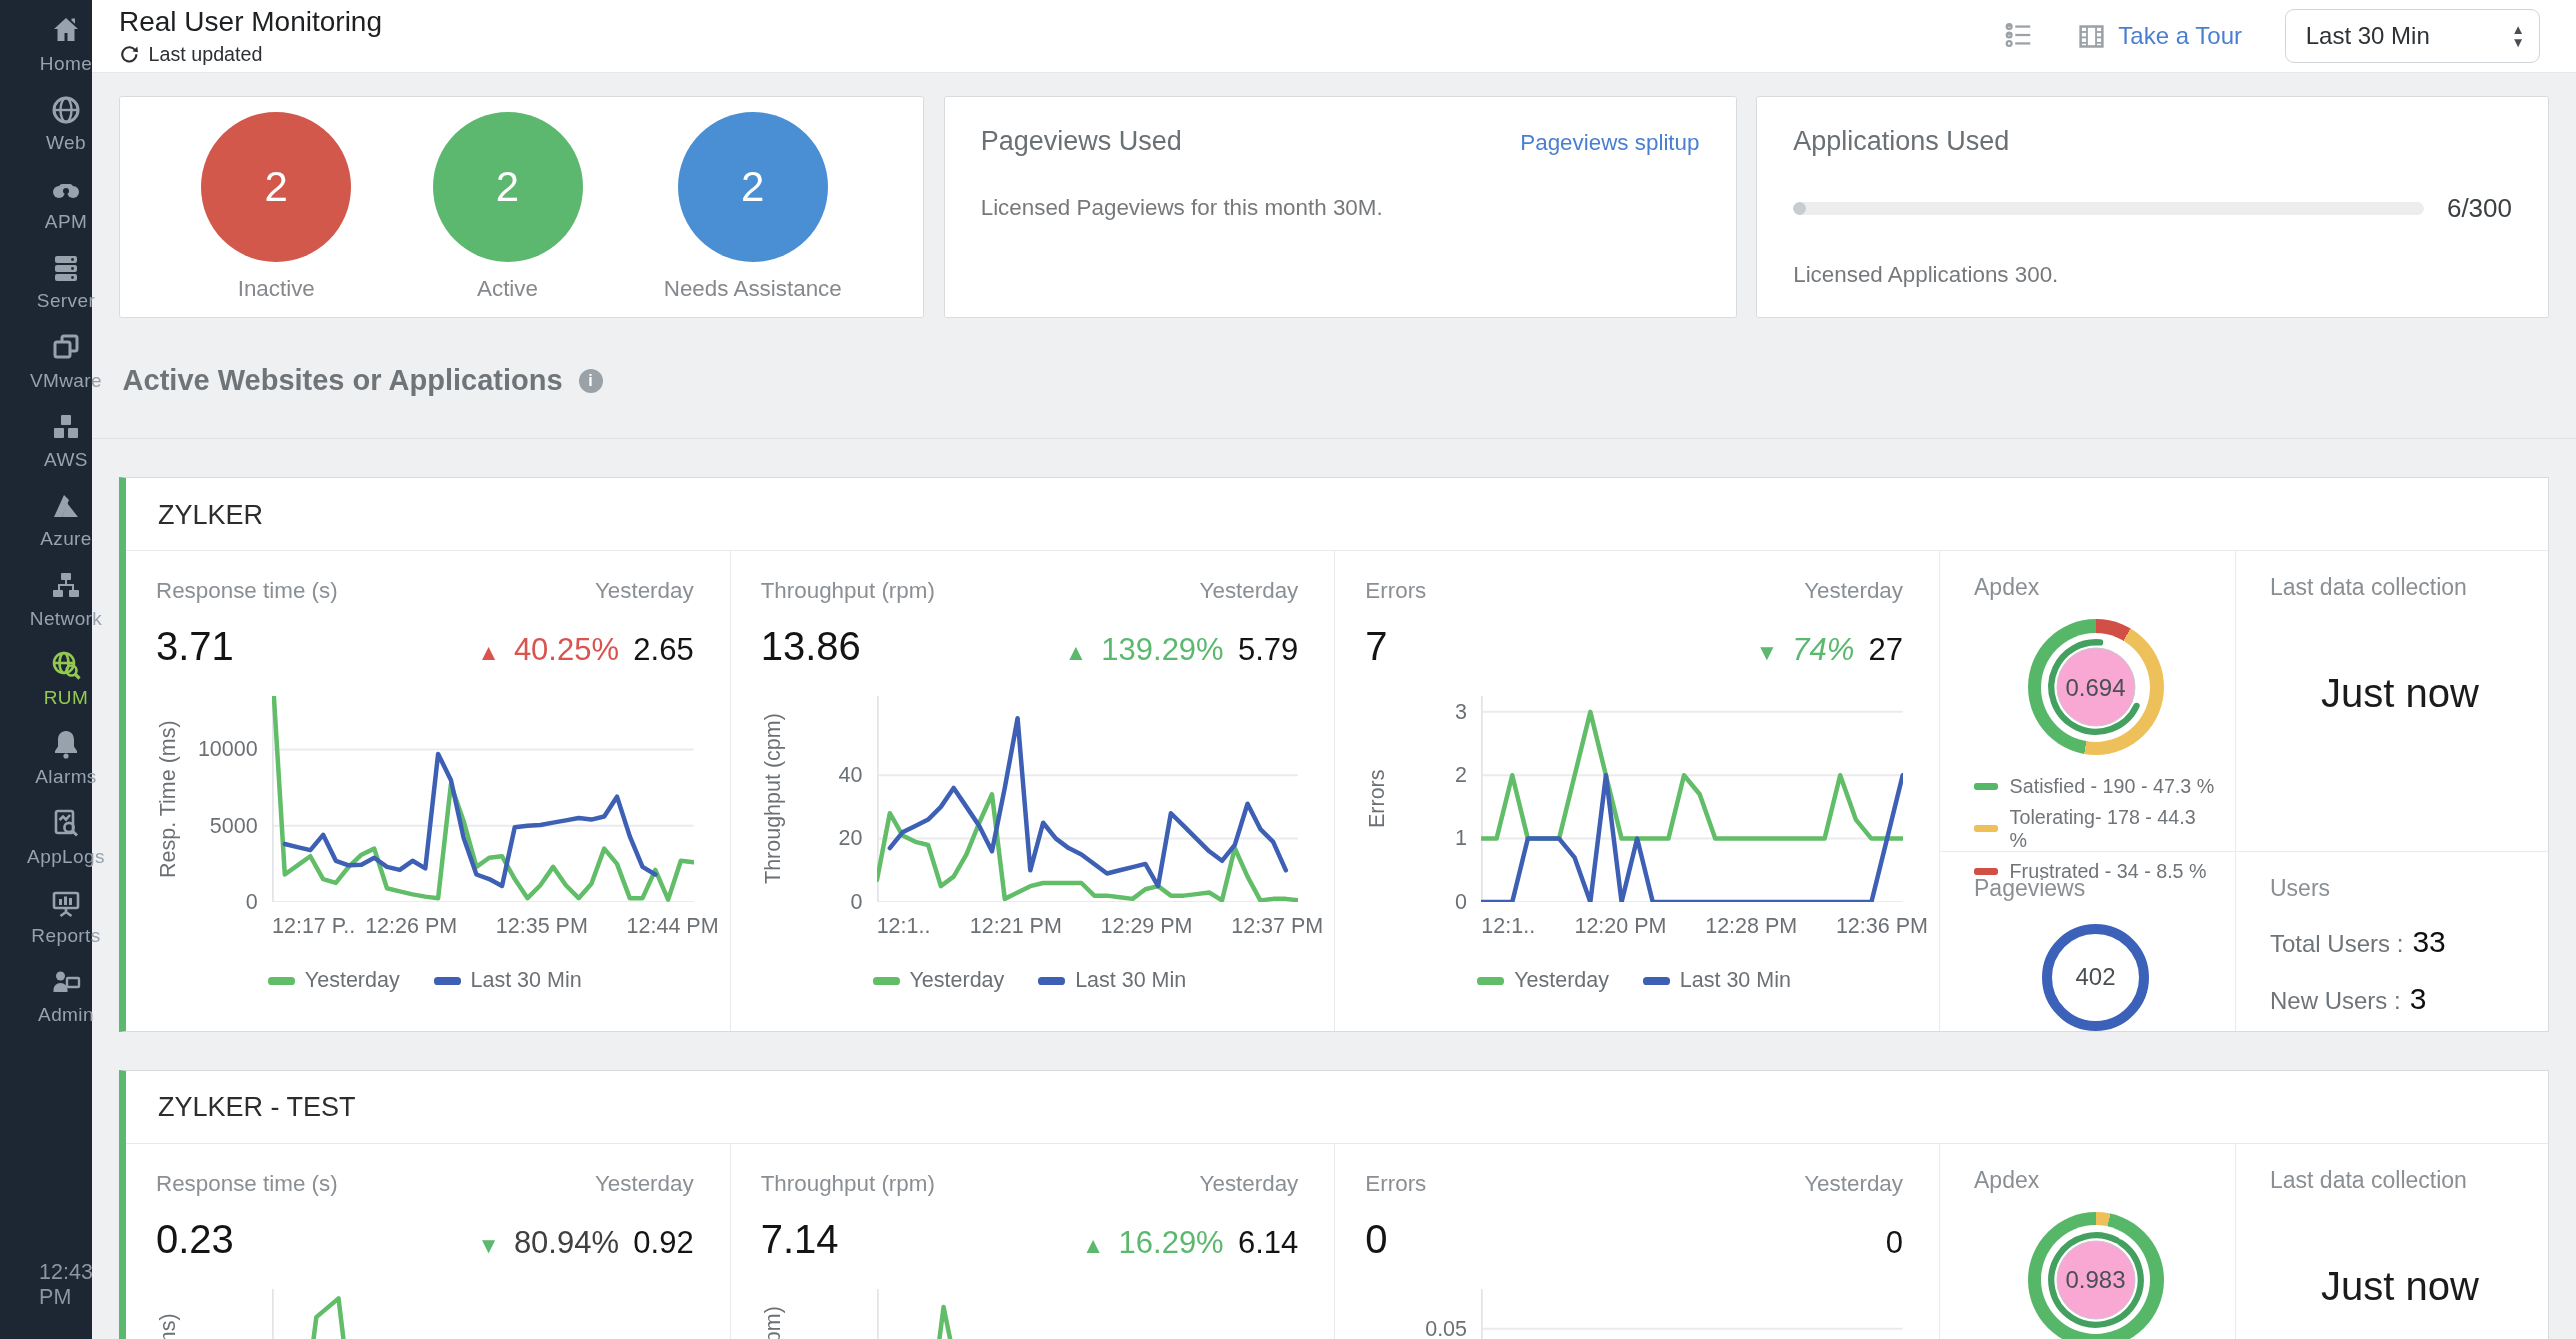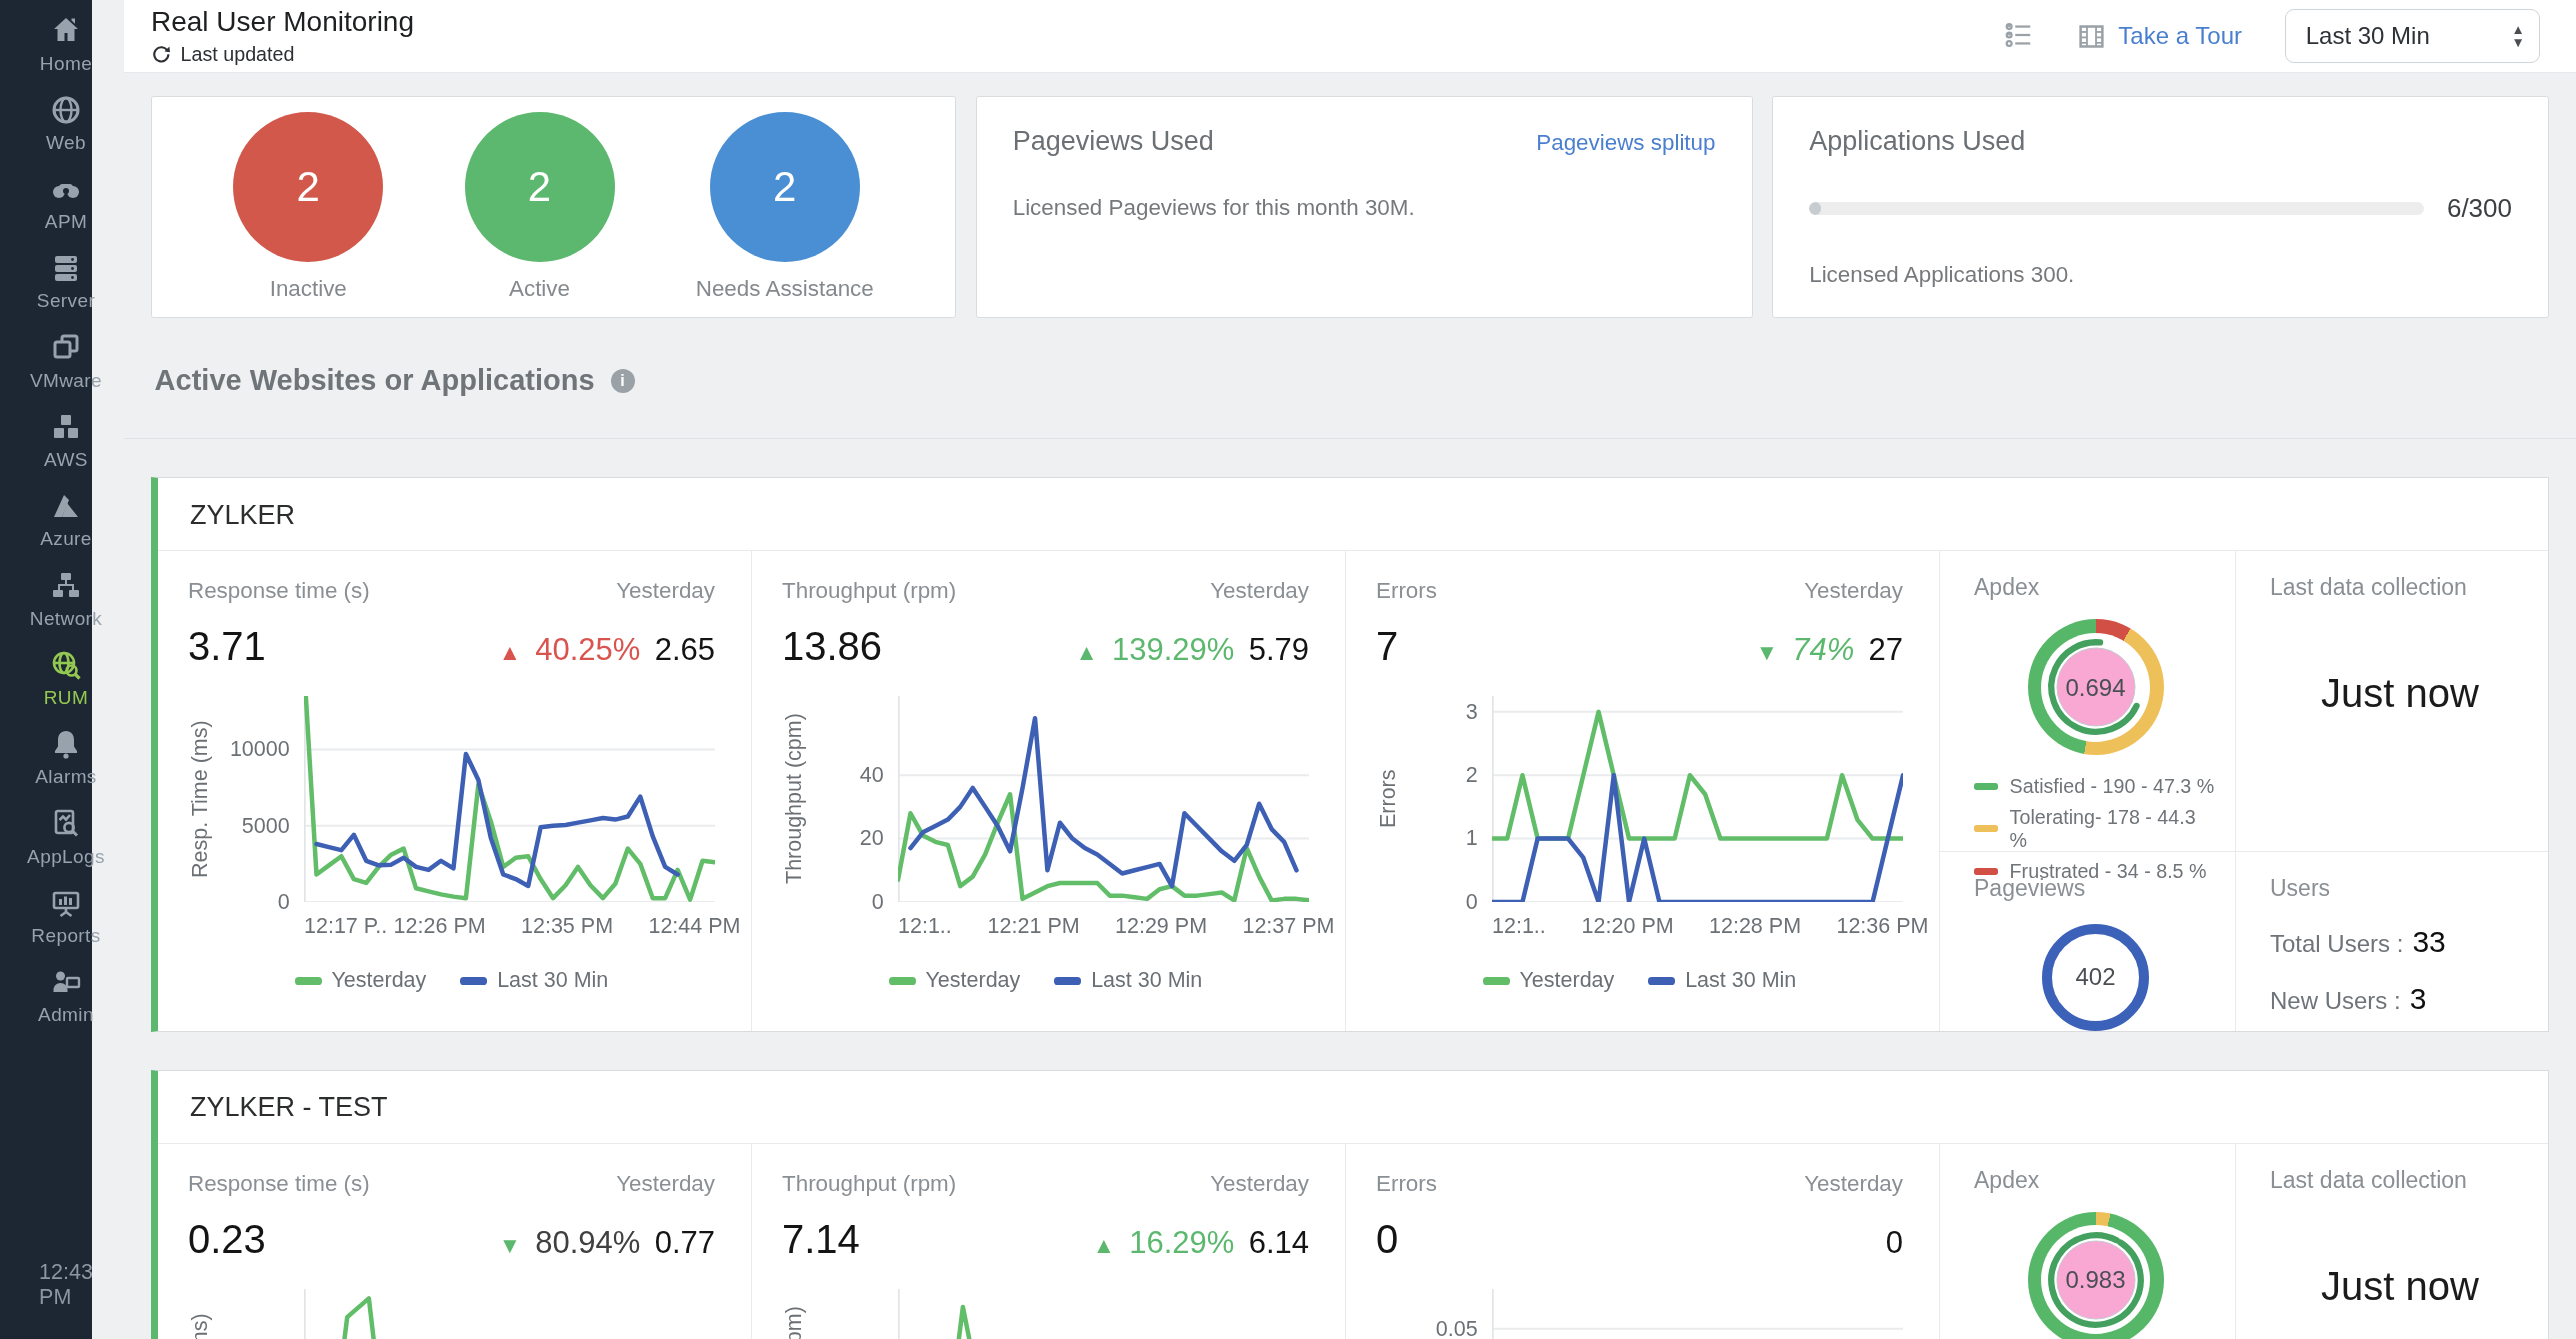--- a/index.html
+++ b/index.html
@@ -11,21 +11,21 @@
   .sidebar { width:92px; background:#1d2633; flex-shrink:0; display:flex; flex-direction:column;
     align-items:center; padding-top:14.3px; position:relative;padding-left:40px; }
   .nav-item { display:flex; flex-direction:column; align-items:center; margin-bottom:19px; cursor:pointer; }
   .nav-item svg { width:32px; height:32px; color:#98a2ad; }
   .nav-label { font-size:19px; color:#98a2ad; margin-top:6.3px; letter-spacing:0.4px; }
   .nav-item.active svg { color:#93c951; }
   .nav-item.active .nav-label { color:#93c951; }
   .clock { position:absolute; bottom:30px; font-size:21.5px; color:#8d97a2; }
 
   
-  .main { flex:1; display:flex; flex-direction:column; min-width:0;padding-left:32px; }
+  .main { flex:1; display:flex; flex-direction:column; min-width:0; }
   .topbar { height:73px; background:#fff; display:flex; align-items:center; justify-content:space-between;
     padding:0 36px 0 27px; border-bottom:1.8px solid #e6e9eb; flex-shrink:0; }
   .title-block h1 { font-size:28px; font-weight:normal; color:#1d1f21; }
   .last-updated { display:flex; align-items:center; gap:9px; margin-top:5.4px; font-size:19.7px; color:#2c2f33; }
   .topbar-right { display:flex; align-items:center; gap:43px; }
   .icon-btn { cursor:pointer; }
   .tour { display:flex; align-items:center; gap:12.5px; font-size:24px; color:#4a7fd0; cursor:pointer; text-decoration:none; }
   .range-select { width:255px; height:54px; border:1.8px solid #cfd4d9; border-radius:9px; background:#fff;
     display:flex; align-items:center; justify-content:space-between; padding:0 14.3px 0 19.7px;
     font-size:24px; color:#2e3236; cursor:pointer; }
@@ -519,21 +519,21 @@
           <div class="metric-col">
             <div class="m-head">
               <span>Response time (s)</span>
               <span>Yesterday</span>
             </div>
             <div class="m-vals">
               <span class="m-value">0.23</span>
               <span class="m-delta">
                 <span class="tri" style="color: rgb(92, 184, 110);">▼</span>
                 <span style="color: #404040;">80.94%</span>
-                <span class="m-compare">0.77</span>
+                <span class="m-compare">0.92</span>
               </span>
             </div>
             <div class="chart">
                 <div class="ch-ylabel">Resp. Time (ms)</div>
                 <div class="ch-yticks"></div>
                 <div class="ch-plot">
                   <svg viewBox="0 0 560 230" preserveAspectRatio="none">
                     <line x1="0" x2="560" y1="73.18181818181819" y2="73.18181818181819" stroke="#e9ebed" stroke-width="2" vector-effect="non-scaling-stroke"></line>
                     <line x1="1" x2="1" y1="0" y2="230" stroke="#e2e5e8" stroke-width="2" vector-effect="non-scaling-stroke"></line>
                     <polyline points="0.0,223.7 29.5,222.7 58.9,31.4 88.4,10.5 117.9,217.5 147.4,222.7 176.8,223.7 206.3,222.7 235.8,223.7 265.3,222.7 294.7,223.7 324.2,222.7 353.7,223.7 383.2,222.7 412.6,223.7 442.1,222.7 471.6,223.7 501.1,222.7 530.5,223.7 560.0,222.7" fill="none" stroke="#62bd69" stroke-width="4.5" stroke-linejoin="round" stroke-linecap="round" vector-effect="non-scaling-stroke"></polyline>

